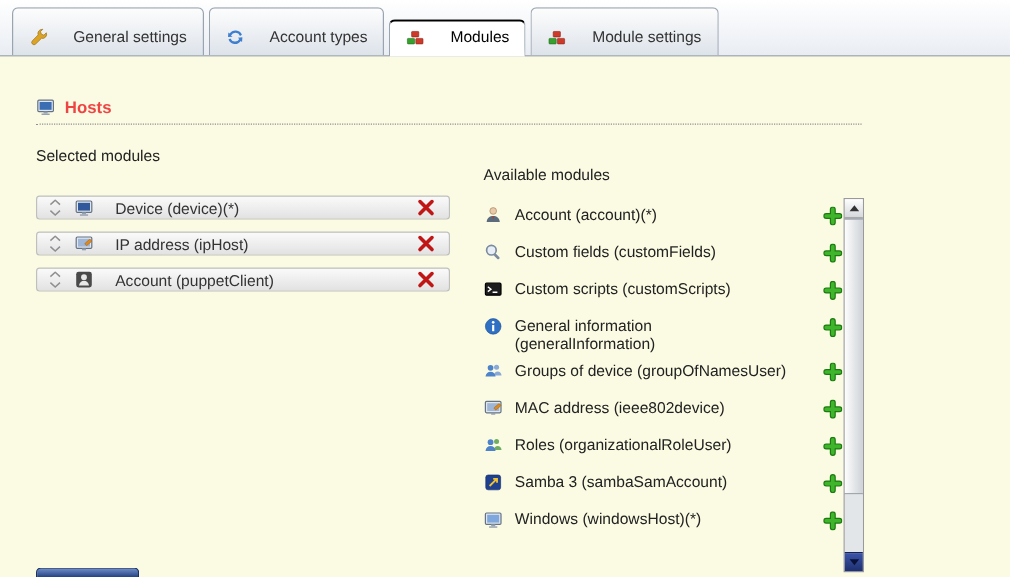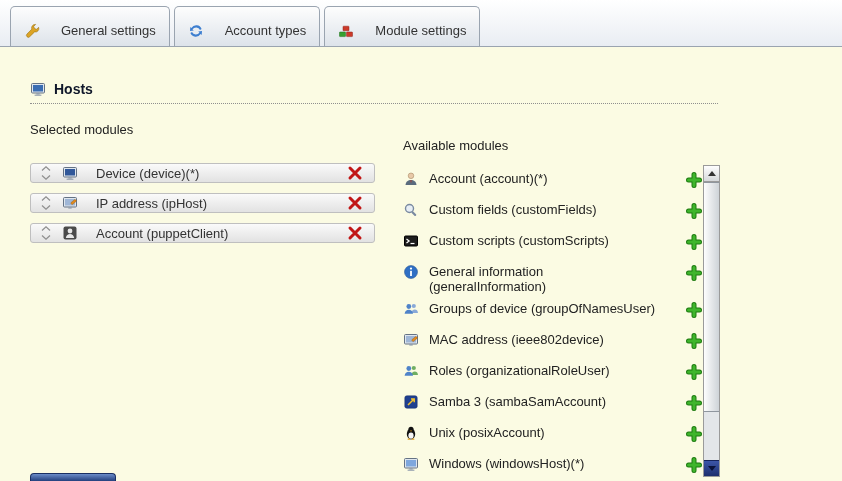--- a/index.html
+++ b/index.html
@@ -37,21 +37,21 @@
   }
   .icon16 { width:16px; height:16px; display:inline-block; flex:none; }
 
   
   .content { padding:0 30px; position:relative; }
   .section-header {
     margin-top:34px;
     display:flex; align-items:center; gap:8px;
     border-bottom:1px dotted #8f8f8f;
     padding-bottom:6px; width:688px;
-    font-weight:bold; font-size:14px; color:#0f172a;
+    font-weight:bold; font-size:14px; color:#ef4444;
   }
   .columns { display:flex; margin-top:18px; }
   .col-left { width:350px; }
   .col-right { margin-left:23px; width:320px;margin-top:16px; }
   .col-heading { font-size:13px; color:#222; }
 
   
   .sel-list { margin-top:26px; }
   .sel-row {
     display:flex; align-items:center;
@@ -133,20 +133,30 @@
       <span class="icon16">
         <svg viewBox="0 0 16 16" width="16" height="16">
             <g fill="#3e7fd0">
               <path d="M13.6 6A5.8 5.8 0 0 0 3.4 4.9L2.3 4 2 7.9l3.8-.3-1.3-1.1A4.2 4.2 0 0 1 12 6.9z"></path>
               <path d="M2.4 10a5.8 5.8 0 0 0 10.2 1.1l1.1.9.3-3.9-3.8.3 1.3 1.1A4.2 4.2 0 0 1 4 9.1z"></path>
             </g>
           </svg>
       </span>
       <span>Account types</span>
     </div>
+    <div class="tab active">
+      <span class="icon16">
+        <svg viewBox="0 0 16 16" width="16" height="16">
+            <rect x="5" y="3.2" width="6" height="4.6" rx=".6" fill="#cc3a2a" stroke="#8e2218" stroke-width=".5"></rect>
+            <rect x="1.5" y="9" width="6" height="4.6" rx=".6" fill="#37a02f" stroke="#1d6e18" stroke-width=".5"></rect>
+            <rect x="8.5" y="9" width="6" height="4.6" rx=".6" fill="#cc3a2a" stroke="#8e2218" stroke-width=".5"></rect>
+          </svg>
+      </span>
+      <span>Modules</span>
+    </div>
     <div class="tab">
       <span class="icon16">
         <svg viewBox="0 0 16 16" width="16" height="16">
             <rect x="5" y="3.2" width="6" height="4.6" rx=".6" fill="#cc3a2a" stroke="#8e2218" stroke-width=".5"></rect>
             <rect x="1.5" y="9" width="6" height="4.6" rx=".6" fill="#37a02f" stroke="#1d6e18" stroke-width=".5"></rect>
             <rect x="8.5" y="9" width="6" height="4.6" rx=".6" fill="#cc3a2a" stroke="#8e2218" stroke-width=".5"></rect>
           </svg>
       </span>
       <span>Module settings</span>
     </div>
@@ -414,43 +424,20 @@
                     <g stroke="#1c7a10" stroke-width="5" stroke-linecap="round">
                       <path d="M8 2.5v11M2.5 8h11"></path>
                     </g>
                     <g stroke="#3fb52c" stroke-width="3" stroke-linecap="round">
                       <path d="M8 2.5v11M2.5 8h11"></path>
                     </g>
                   </svg>
               </button>
             </div>
 
-            <div class="avail-row">
-              <span class="icon16">
-                <svg viewBox="0 0 16 16" width="16" height="16">
-                    <ellipse cx="8" cy="9" rx="4.2" ry="5.4" fill="#111"></ellipse>
-                    <circle cx="8" cy="4.3" r="2.6" fill="#111"></circle>
-                    <ellipse cx="8" cy="10.6" rx="2.6" ry="3.2" fill="#f5f5f5"></ellipse>
-                    <path d="M7 5.4h2L8 6.7z" fill="#e8a21d"></path>
-                    <rect x="4.6" y="13.5" width="2.6" height="1.3" rx=".6" fill="#e8a21d"></rect>
-                    <rect x="8.8" y="13.5" width="2.6" height="1.3" rx=".6" fill="#e8a21d"></rect>
-                  </svg>
-              </span>
-              <span class="avail-label">Unix (posixAccount)</span>
-              <button class="add-btn">
-                <svg viewBox="0 0 16 16" width="16" height="16">
-                    <g stroke="#1c7a10" stroke-width="5" stroke-linecap="round">
-                      <path d="M8 2.5v11M2.5 8h11"></path>
-                    </g>
-                    <g stroke="#3fb52c" stroke-width="3" stroke-linecap="round">
-                      <path d="M8 2.5v11M2.5 8h11"></path>
-                    </g>
-                  </svg>
-              </button>
-            </div>
 
             <div class="avail-row">
               <span class="icon16">
                 <svg viewBox="0 0 16 16" width="16" height="16">
                     <rect x="1.5" y="2.5" width="13" height="9.5" rx="1" fill="#dfe6ee" stroke="#647284"></rect>
                     <rect x="3" y="4" width="10" height="6.5" fill="#7ea7dd"></rect>
                     <rect x="6.3" y="12" width="3.4" height="1.6" fill="#94a0af"></rect>
                     <rect x="4.6" y="13.6" width="6.8" height="1.2" fill="#94a0af"></rect>
                   </svg>
               </span>

